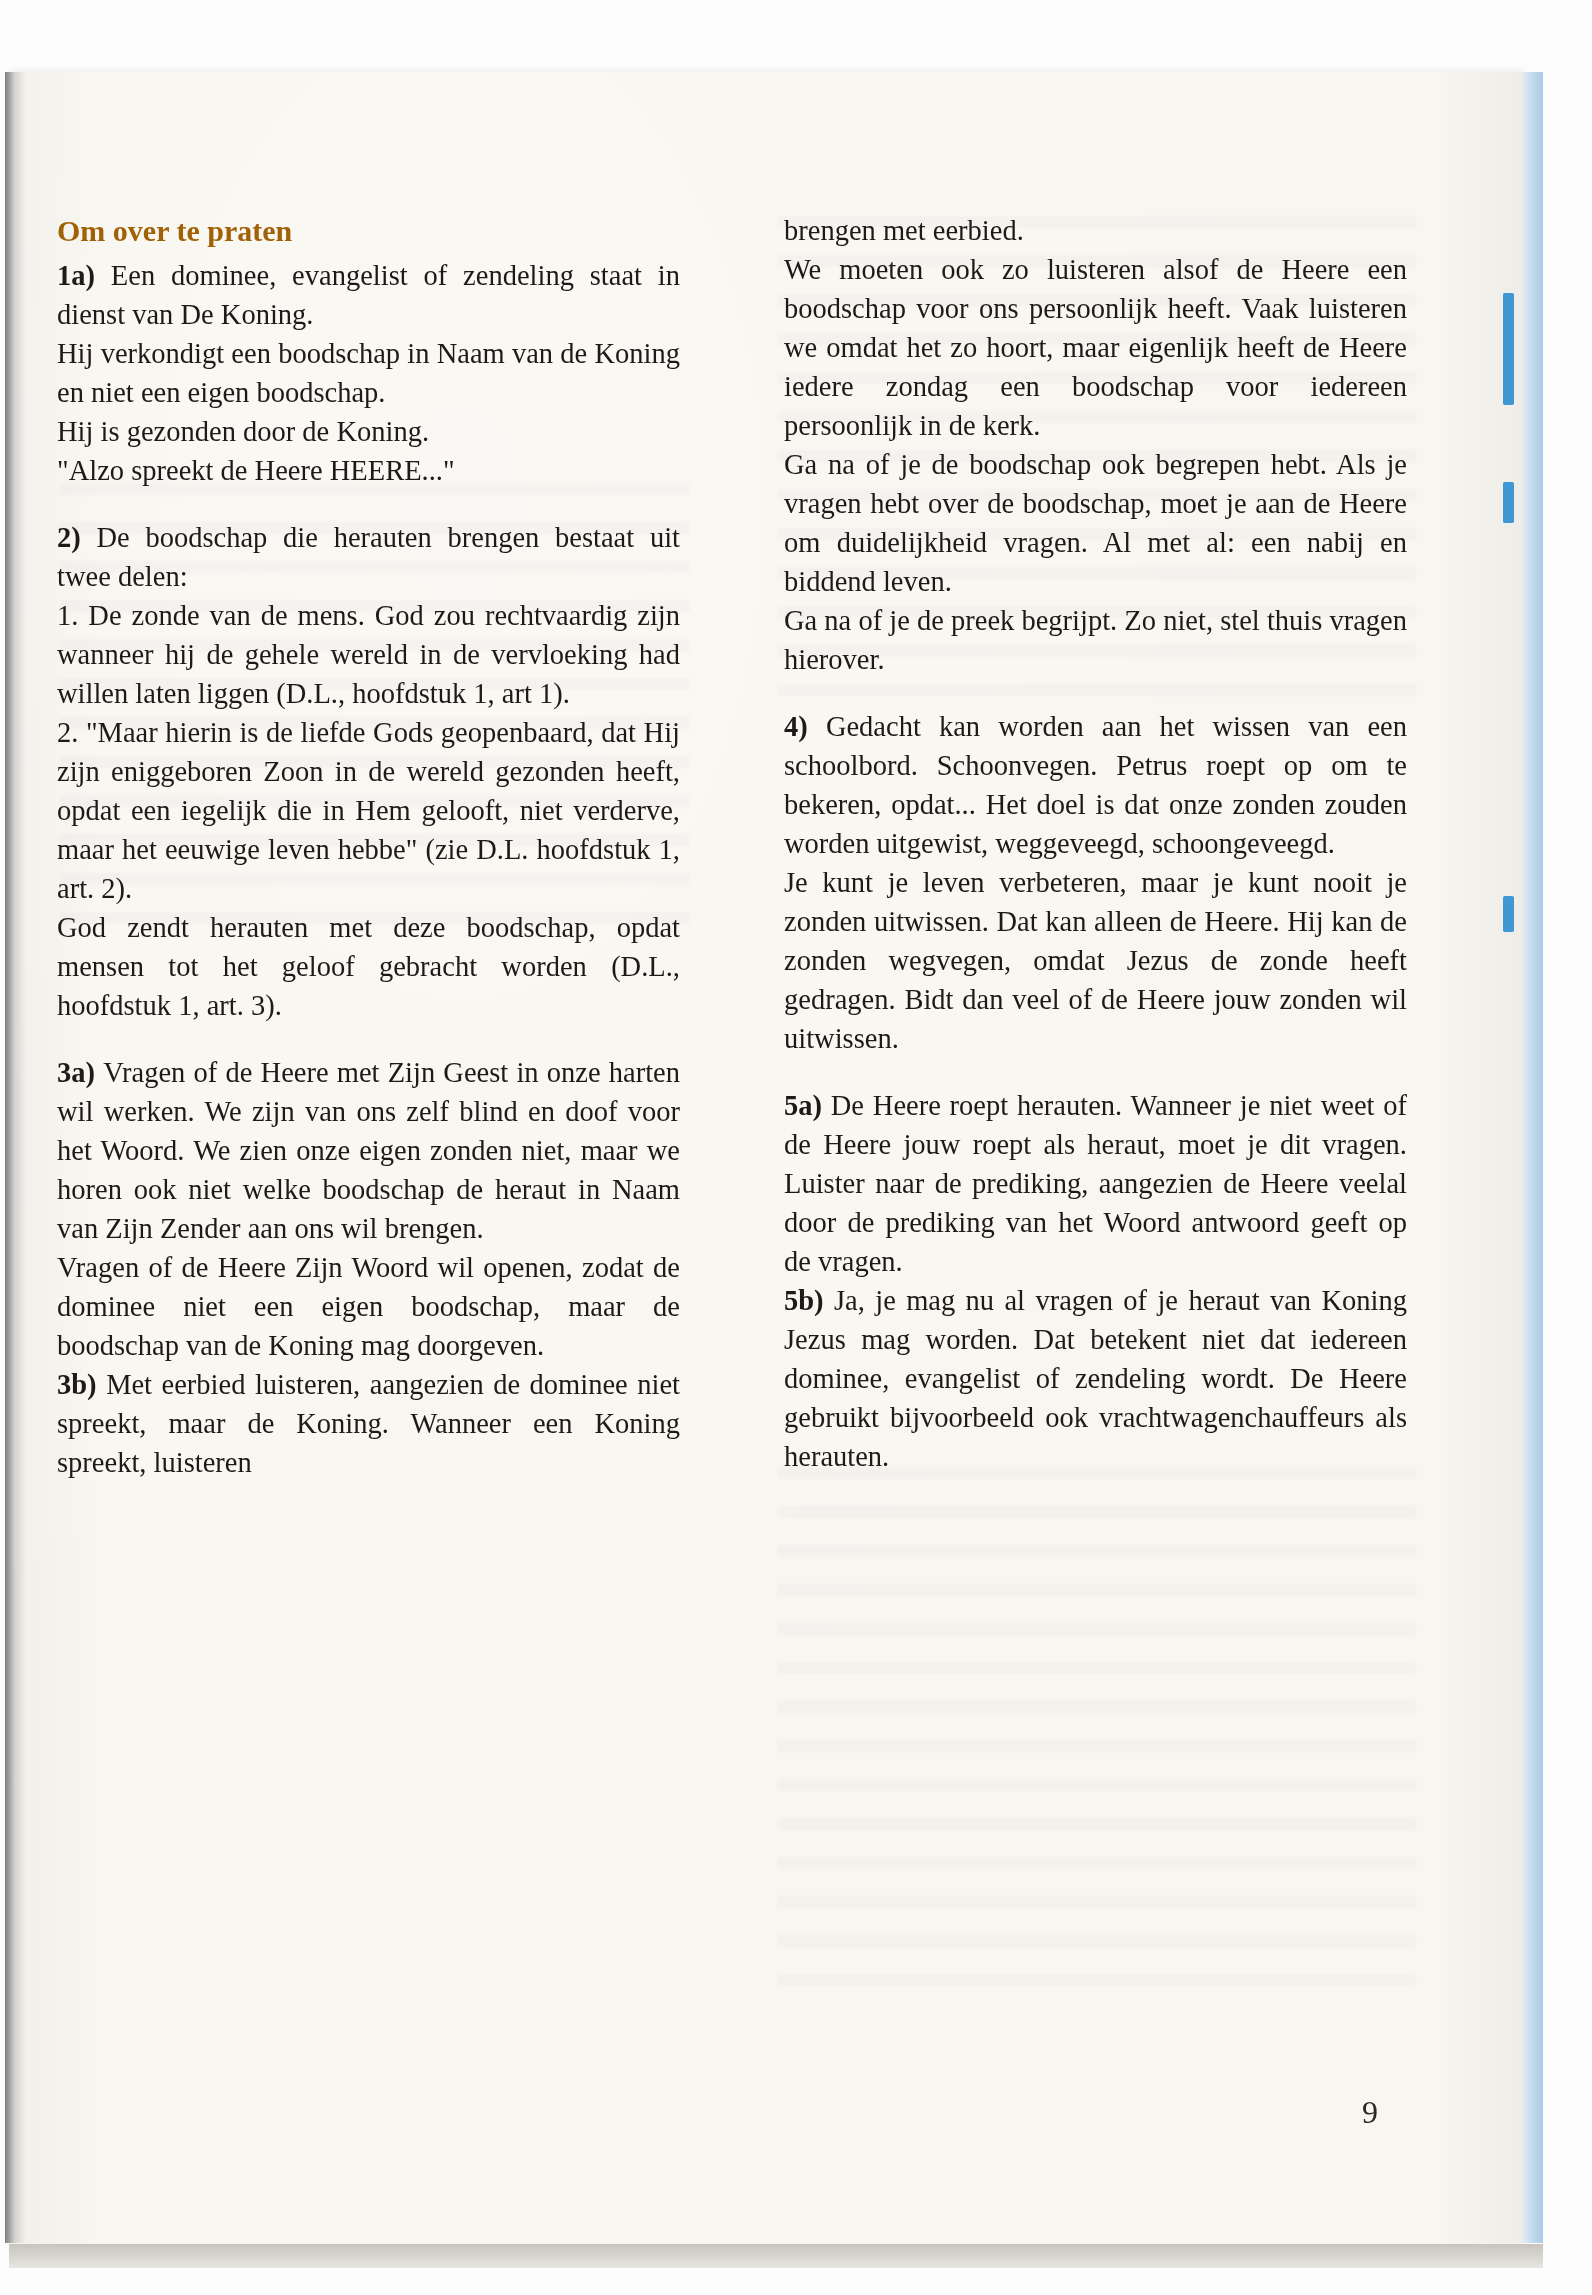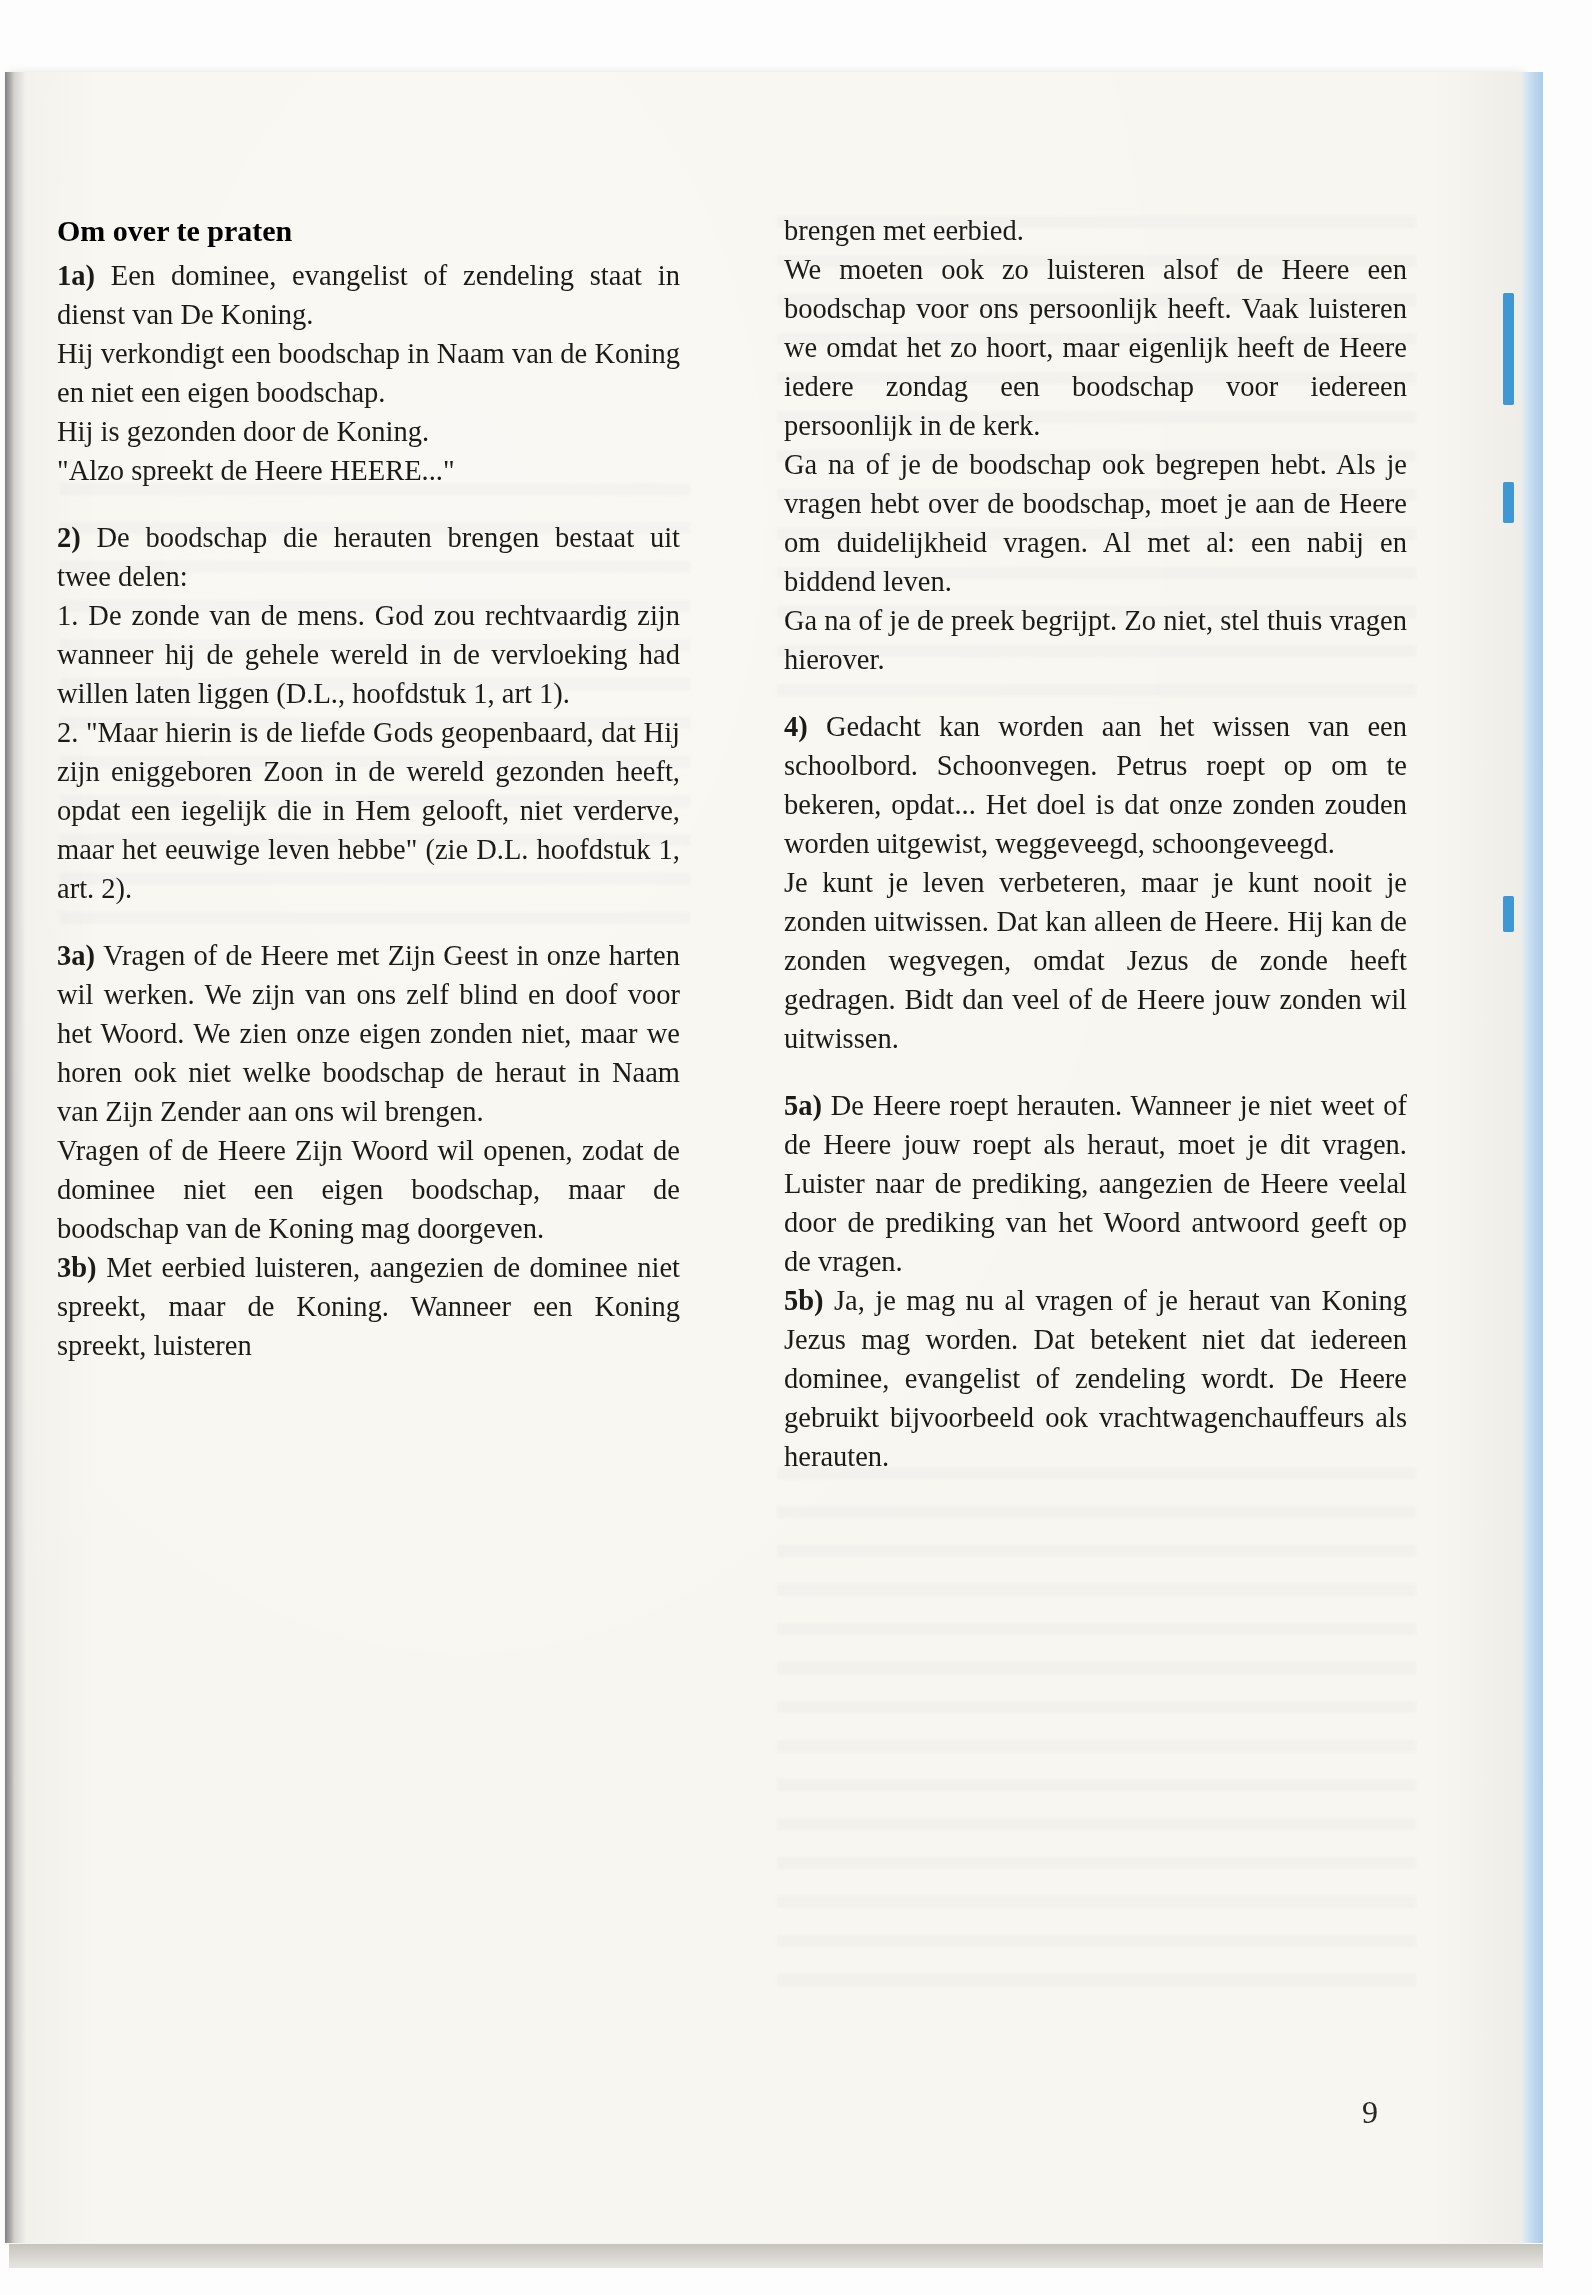--- a/index.html
+++ b/index.html
@@ -97,21 +97,21 @@
   }
   .col-left  { left: 57px; }
   .col-right { left: 784px; }
 
   .heading {
     font-size: 30px;
     line-height: 40px;
     font-weight: bold;
     text-align: left;
     margin-bottom: 5.2px;
-    color: #000000;
+    color: #a16207;
   }
   .para { margin: 0; }
   .para.gap { margin-top: 28px; }
   .para b { font-weight: bold; }
 
   .page-number {
     position: absolute;
     left: 1362px;
     top: 2095px;
     font-size: 32px;
@@ -132,20 +132,21 @@
 
   <div class="col col-left">
       <h2 class="heading">Om over te praten</h2>
       <p class="para"><b>1a) </b>Een dominee, evangelist of zendeling staat in dienst van De Koning.</p>
       <p class="para">Hij verkondigt een boodschap in Naam van de Koning en niet een eigen boodschap.</p>
       <p class="para">Hij is gezonden door de Koning.</p>
       <p class="para">"Alzo spreekt de Heere HEERE..."</p>
       <p class="para gap"><b>2) </b>De boodschap die herauten brengen bestaat uit twee delen:</p>
       <p class="para">1. De zonde van de mens. God zou rechtvaardig zijn wanneer hij de gehele wereld in de vervloeking had willen laten liggen (D.L., hoofdstuk 1, art 1).</p>
       <p class="para">2. "Maar hierin is de liefde Gods geopenbaard, dat Hij zijn eniggeboren Zoon in de wereld gezonden heeft, opdat een iegelijk die in Hem gelooft, niet verderve, maar het eeuwige leven hebbe" (zie D.L. hoofdstuk 1, art. 2).</p>
+      <p class="para">God zendt herauten met deze boodschap, opdat mensen tot het geloof gebracht worden (D.L., hoofdstuk 1, art. 3).</p>
       <p class="para gap"><b>3a) </b>Vragen of de Heere met Zijn Geest in onze harten wil werken. We zijn van ons zelf blind en doof voor het Woord. We zien onze eigen zonden niet, maar we horen ook niet welke boodschap de heraut in Naam van Zijn Zender aan ons wil brengen.</p>
       <p class="para">Vragen of de Heere Zijn Woord wil openen, zodat de dominee niet een eigen boodschap, maar de boodschap van de Koning mag doorgeven.</p>
       <p class="para"><b>3b) </b>Met eerbied luisteren, aangezien de dominee niet spreekt, maar de Koning. Wanneer een Koning spreekt, luisteren</p>
     </div>
   <div class="col col-right">
       <p class="para">brengen met eerbied.</p>
       <p class="para">We moeten ook zo luisteren alsof de Heere een boodschap voor ons persoonlijk heeft. Vaak luisteren we omdat het zo hoort, maar eigenlijk heeft de Heere iedere zondag een boodschap voor iedereen persoonlijk in de kerk.</p>
       <p class="para">Ga na of je de boodschap ook begrepen hebt. Als je vragen hebt over de boodschap, moet je aan de Heere om duidelijkheid vragen. Al met al: een nabij en biddend leven.</p>
       <p class="para">Ga na of je de preek begrijpt. Zo niet, stel thuis vragen hierover.</p>
       <p class="para gap"><b>4) </b>Gedacht kan worden aan het wissen van een schoolbord. Schoonvegen. Petrus roept op om te bekeren, opdat... Het doel is dat onze zonden zouden worden uitgewist, weggeveegd, schoongeveegd.</p>

